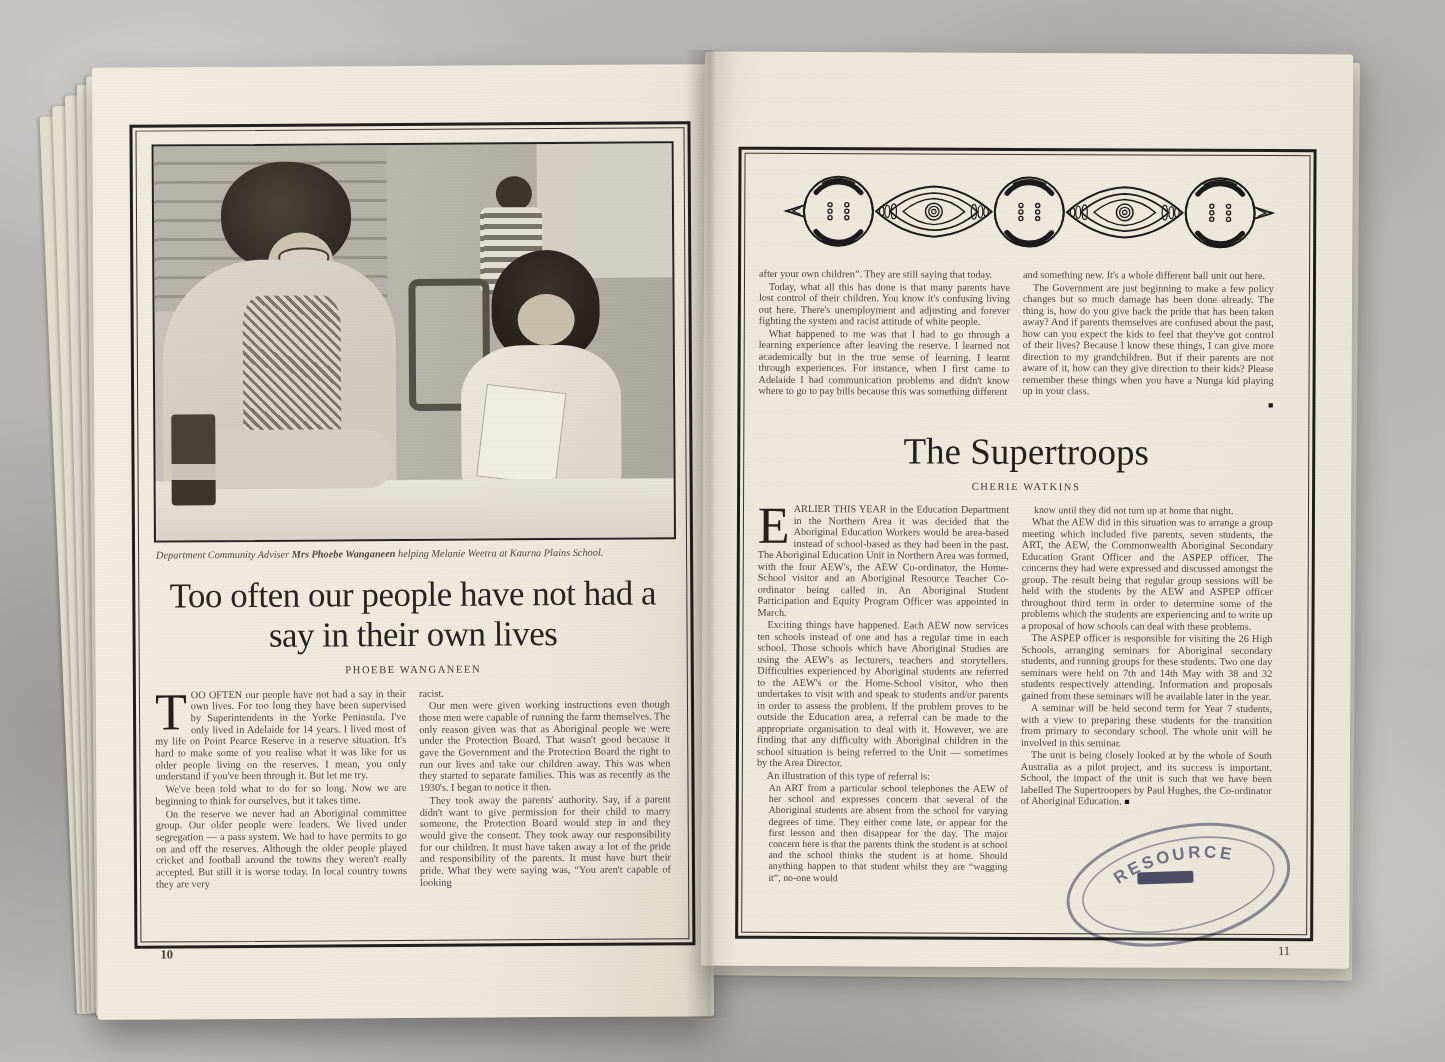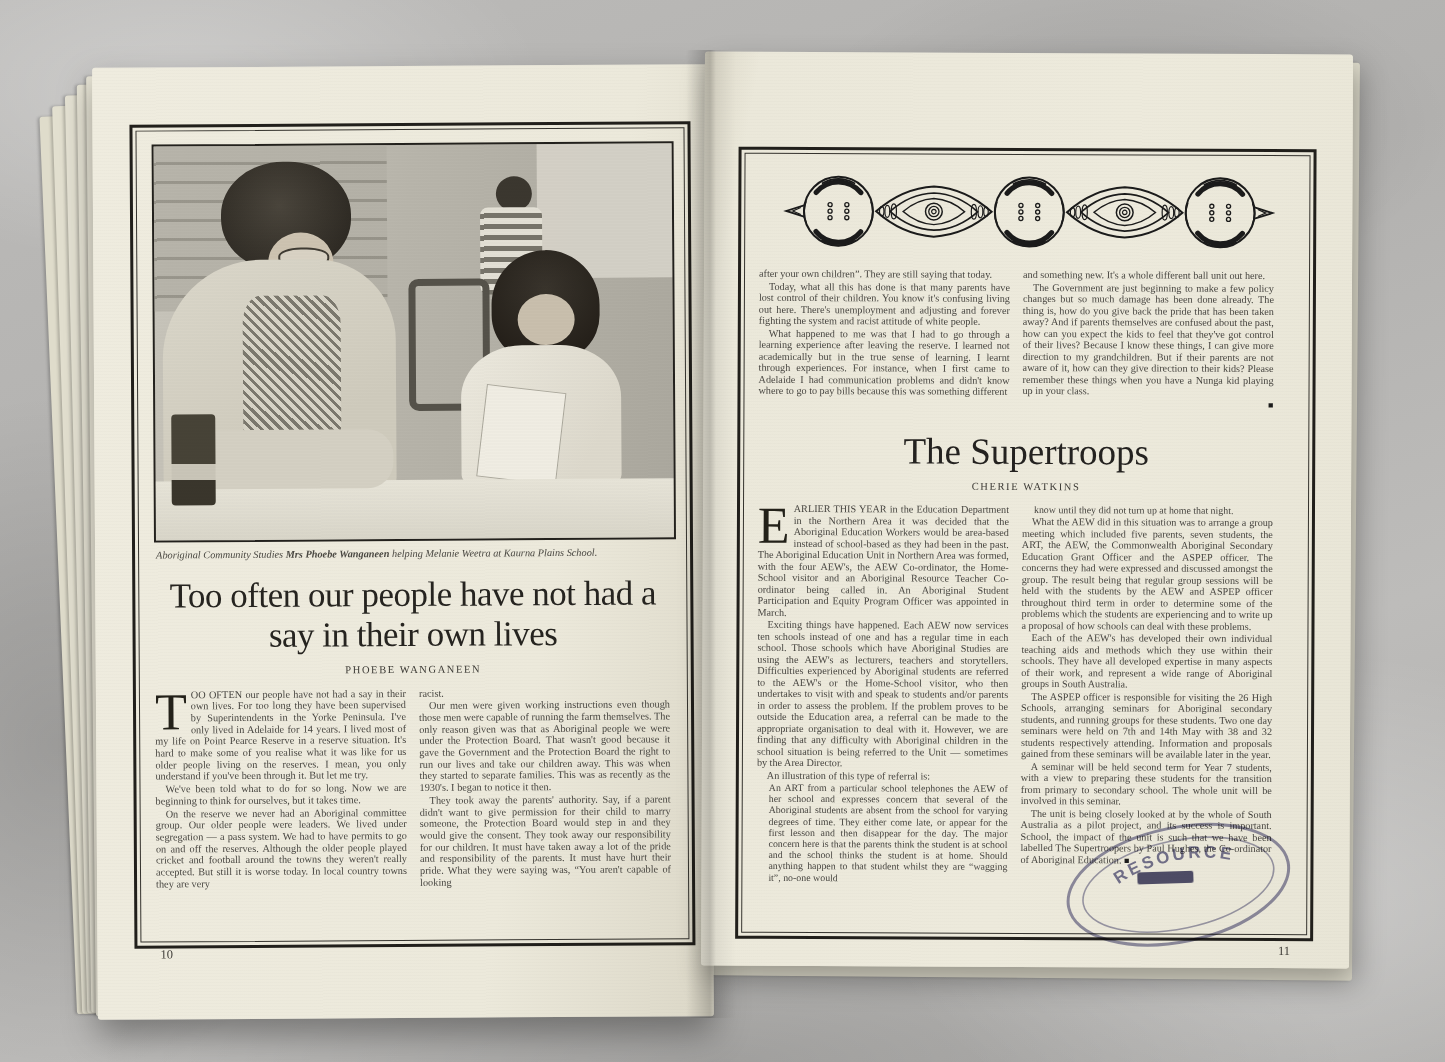--- a/index.html
+++ b/index.html
@@ -121,42 +121,42 @@
             <div class="ph-girl-hair"></div>
             <div class="ph-girl-face"></div>
             <div class="ph-girl-shirt"></div>
             <div class="ph-paper"></div>
             <div class="ph-table"></div>
             <div class="ph-arms"></div>
             <div class="ph-tin"></div>
             <div class="grain"></div>
           </div>
 
-          <p class="caption"><span>Aboriginal Community Studies </span><span class="b">Mrs Phoebe Wanganeen</span><span> helping Melanie Weetra at Kaurna Plains School.</span></p>
+          <p class="caption"><span>Department Community Adviser </span><span class="b">Mrs Phoebe Wanganeen</span><span> helping Melanie Weetra at Kaurna Plains School.</span></p>
 
           <h1 class="headline">Too often our people have not had a say in their own lives</h1>
           <div class="byline">PHOEBE WANGANEEN</div>
 
           <div class="cols">
             <div class="col">
               <p class="has-drop"><span class="dropcap">T</span><span>OO OFTEN our people have not had a say in their own lives. For too long they have been supervised by Superintendents in the Yorke Peninsula. I've only lived in Adelaide for 14 years. I lived most of my life on Point Pearce Reserve in a reserve situation. It's hard to make some of you realise what it was like for us older people living on the reserves. I mean, you only understand if you've been through it. But let me try.</span></p>
               <p>We've been told what to do for so long. Now we are beginning to think for ourselves, but it takes time.</p>
               <p>On the reserve we never had an Aboriginal committee group. Our older people were leaders. We lived under segregation — a pass system. We had to have permits to go on and off the reserves. Although the older people played cricket and football around the towns they weren't really accepted. But still it is worse today. In local country towns they are very</p>
             </div>
             <div class="col">
               <p class="noindent">racist.</p>
               <p>Our men were given working instructions even though those men were capable of running the farm themselves. The only reason given was that as Aboriginal people we were under the Protection Board. That wasn't good because it gave the Government and the Protection Board the right to run our lives and take our children away. This was when they started to separate families. This was as recently as the 1930's. I began to notice it then.</p>
               <p>They took away the parents' authority. Say, if a parent didn't want to give permission for their child to marry someone, the Protection Board would step in and they would give the consent. They took away our responsibility for our children. It must have taken away a lot of the pride and responsibility of the parents. It must have hurt their pride. What they were saying was, “You aren't capable of looking</p>
             </div>
           </div>
 
         </div>
       </div>
     </div>
-    <div class="pagenum" style="left:63px;top:880px;">10</div>
+    <div class="pagenum" style="left:63px;top:880px;font-weight:bold;">10</div>
     <div class="grain"></div>
   </div>
 
   <div class="page right">
     <div class="frame rframe">
       <div class="frame-inner">
         <div class="rcontent">
 
           <svg class="motif" viewBox="0 0 580 96">
             <g stroke="#1b1b1b" fill="none" stroke-linecap="round">
@@ -259,21 +259,20 @@
           <div class="cols small-cols" style="margin-top:12px;">
             <div class="col">
               <p class="has-drop"><span class="dropcap">E</span><span>ARLIER THIS YEAR in the Education Department in the Northern Area it was decided that the Aboriginal Education Workers would be area-based instead of school-based as they had been in the past. The Aboriginal Education Unit in Northern Area was formed, with the four AEW's, the AEW Co-ordinator, the Home-School visitor and an Aboriginal Resource Teacher Co-ordinator being called in. An Aboriginal Student Participation and Equity Program Officer was appointed in March.</span></p>
               <p>Exciting things have happened. Each AEW now services ten schools instead of one and has a regular time in each school. Those schools which have Aboriginal Studies are using the AEW's as lecturers, teachers and storytellers. Difficulties experienced by Aboriginal students are referred to the AEW's or the Home-School visitor, who then undertakes to visit with and speak to students and/or parents in order to assess the problem. If the problem proves to be outside the Education area, a referral can be made to the appropriate organisation to deal with it. However, we are finding that any difficulty with Aboriginal children in the school situation is being referred to the Unit — sometimes by the Area Director.</p>
               <p>An illustration of this type of referral is:</p>
               <p class="inset">An ART from a particular school telephones the AEW of her school and expresses concern that several of the Aboriginal students are absent from the school for varying degrees of time. They either come late, or appear for the first lesson and then disappear for the day. The major concern here is that the parents think the student is at school and the school thinks the student is at home. Should anything happen to that student whilst they are “wagging it”, no-one would</p>
             </div>
             <div class="col">
               <p class="inset">know until they did not turn up at home that night.</p>
               <p>What the AEW did in this situation was to arrange a group meeting which included five parents, seven students, the ART, the AEW, the Commonwealth Aboriginal Secondary Education Grant Officer and the ASPEP officer. The concerns they had were expressed and discussed amongst the group. The result being that regular group sessions will be held with the students by the AEW and ASPEP officer throughout third term in order to determine some of the problems which the students are experiencing and to write up a proposal of how schools can deal with these problems.</p>
-              <p>Each of the AEW's has developed their own individual teaching aids and methods which they use within their schools. They have all developed expertise in many aspects of their work, and represent a wide range of Aboriginal groups in South Australia.</p>
               <p>The ASPEP officer is responsible for visiting the 26 High Schools, arranging seminars for Aboriginal secondary students, and running groups for these students. Two one day seminars were held on 7th and 14th May with 38 and 32 students respectively attending. Information and proposals gained from these seminars will be available later in the year.</p>
               <p>A seminar will be held second term for Year 7 students, with a view to preparing these students for the transition from primary to secondary school. The whole unit will be involved in this seminar.</p>
               <p><span>The unit is being closely looked at by the whole of South Australia as a pilot project, and its success is important. School, the impact of the unit is such that we have been labelled The Supertroopers by Paul Hughes, the Co-ordinator of Aboriginal Education.</span> <span class="sq">■</span></p>
             </div>
           </div>
 
         </div>
       </div>
     </div>
 

